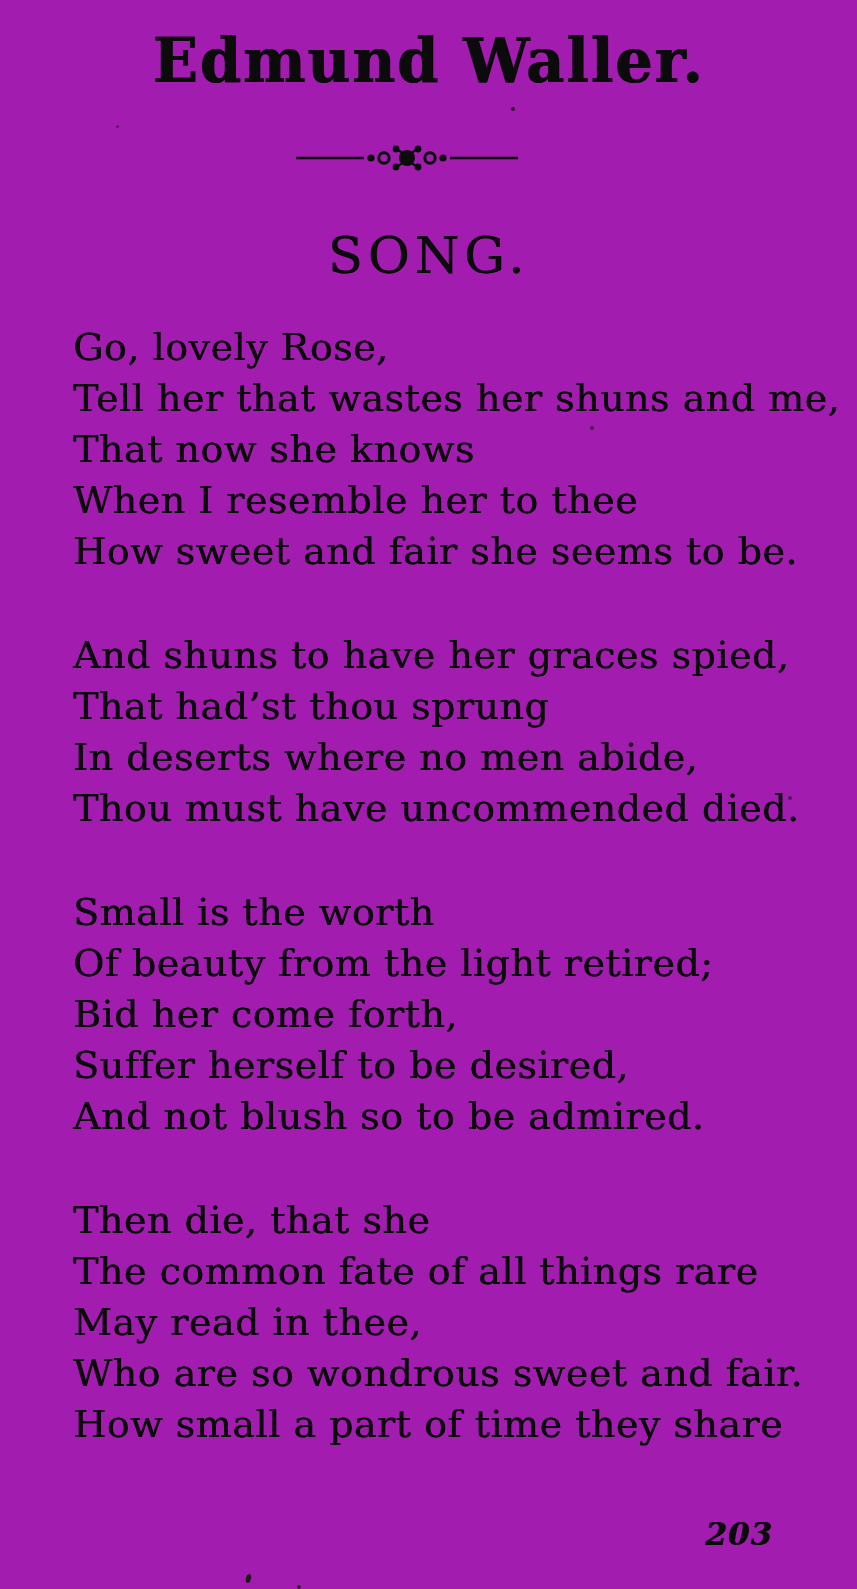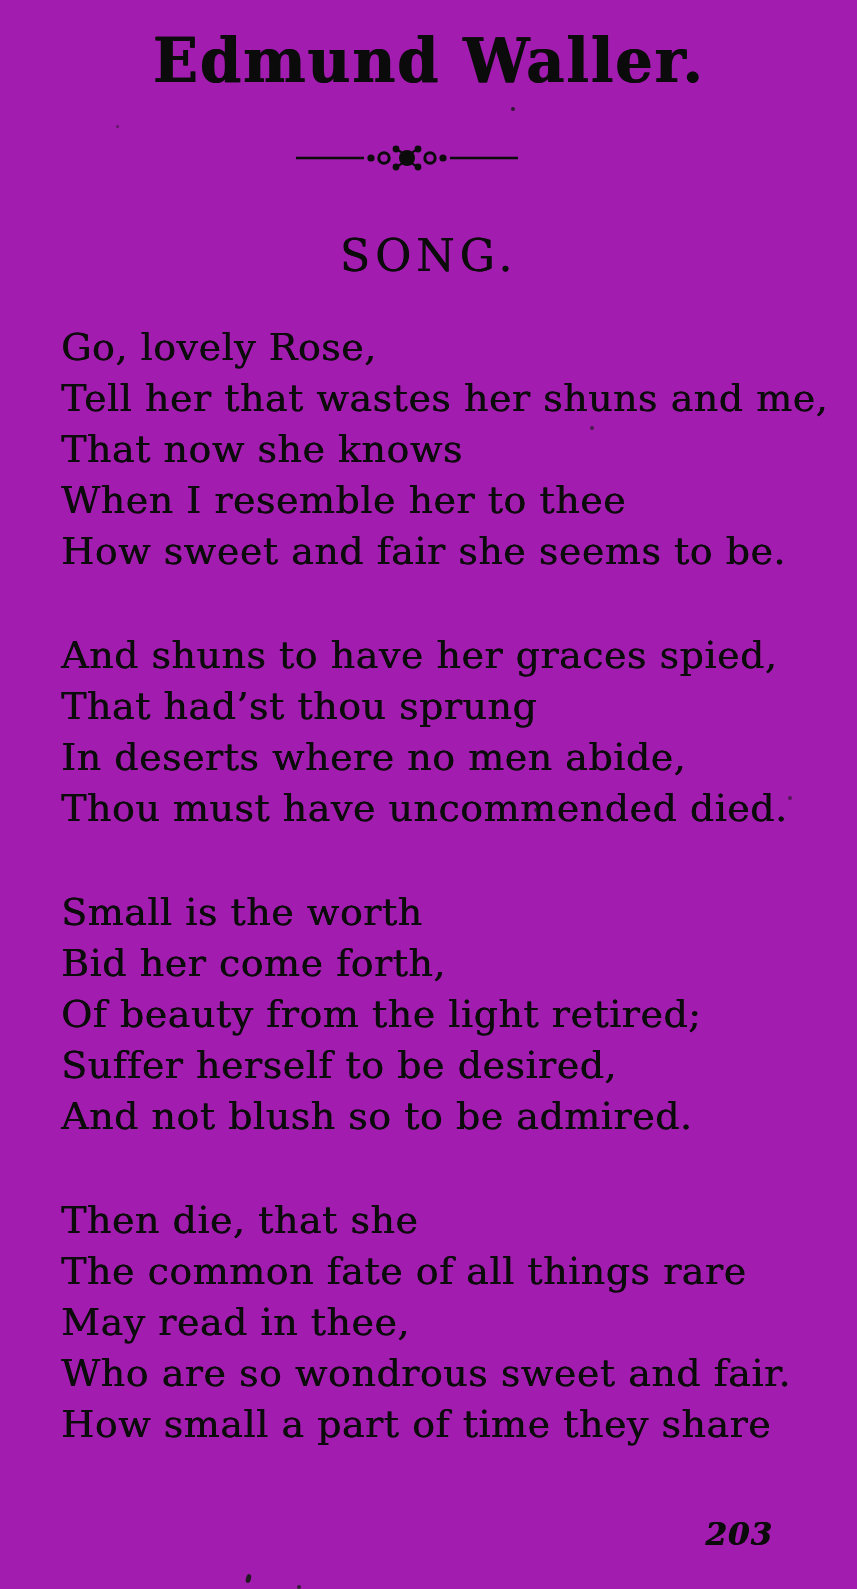--- a/index.html
+++ b/index.html
@@ -32,27 +32,27 @@
     margin: 44px auto 0 auto;
     width: 230px;
     height: 30px;
     display: block;
     transform: translateX(-22px);
   }
   .poem-title {
     margin: 60px 0 0 0;
     text-align: center;
     font-weight: 400;
-    font-size: 44px;
+    font-size: 51px;
     line-height: 48px;
     letter-spacing: 5px;
     text-shadow: 0.5px 0 0 currentColor;
   }
   .poem {
-    margin: 42px 0 0 4px;
+    margin: 42px 0 0 16px;
     padding-left: 57px;
     padding-right: 40px;
   }
   .stanza {
     margin: 0 0 53px 0;
   }
   .poem-line {
     margin: 0;
     font-size: 38px;
     line-height: 51px;
@@ -119,22 +119,22 @@
 
     <div class="stanza">
       <p class="poem-line">And shuns to have her graces spied,</p>
       <p class="poem-line">That had’st thou sprung</p>
       <p class="poem-line">In deserts where no men abide,</p>
       <p class="poem-line">Thou must have uncommended died.</p>
     </div>
 
     <div class="stanza">
       <p class="poem-line">Small is the worth</p>
+      <p class="poem-line">Of beauty from the light retired;</p>
       <p class="poem-line">Bid her come forth,</p>
-      <p class="poem-line">Of beauty from the light retired;</p>
       <p class="poem-line">Suffer herself to be desired,</p>
       <p class="poem-line">And not blush so to be admired.</p>
     </div>
 
     <div class="stanza">
       <p class="poem-line">Then die, that she</p>
       <p class="poem-line">The common fate of all things rare</p>
       <p class="poem-line">May read in thee,</p>
       <p class="poem-line">Who are so wondrous sweet and fair.</p>
       <p class="poem-line">How small a part of time they share</p>

